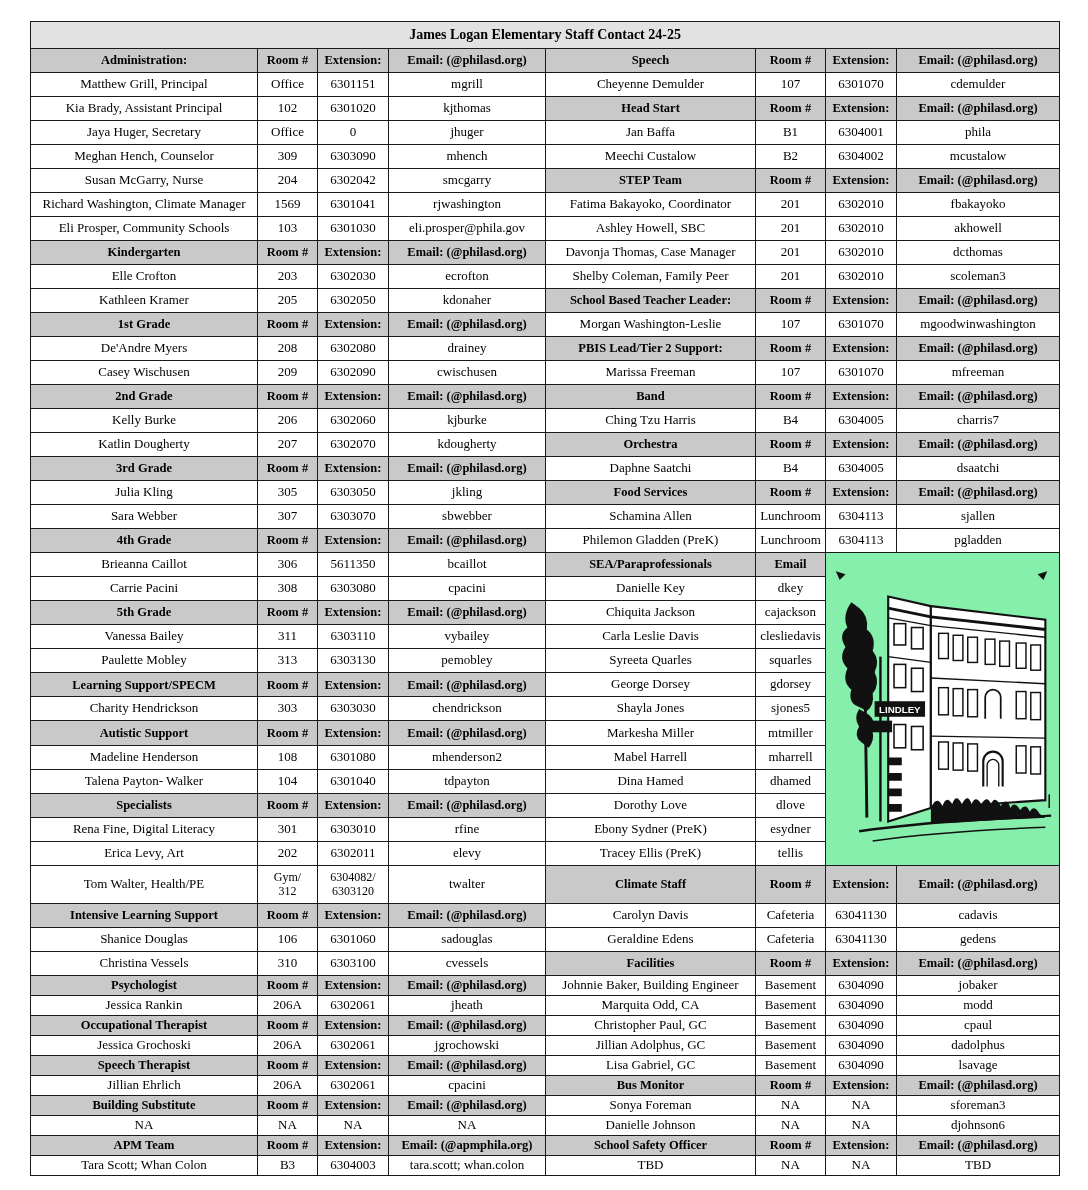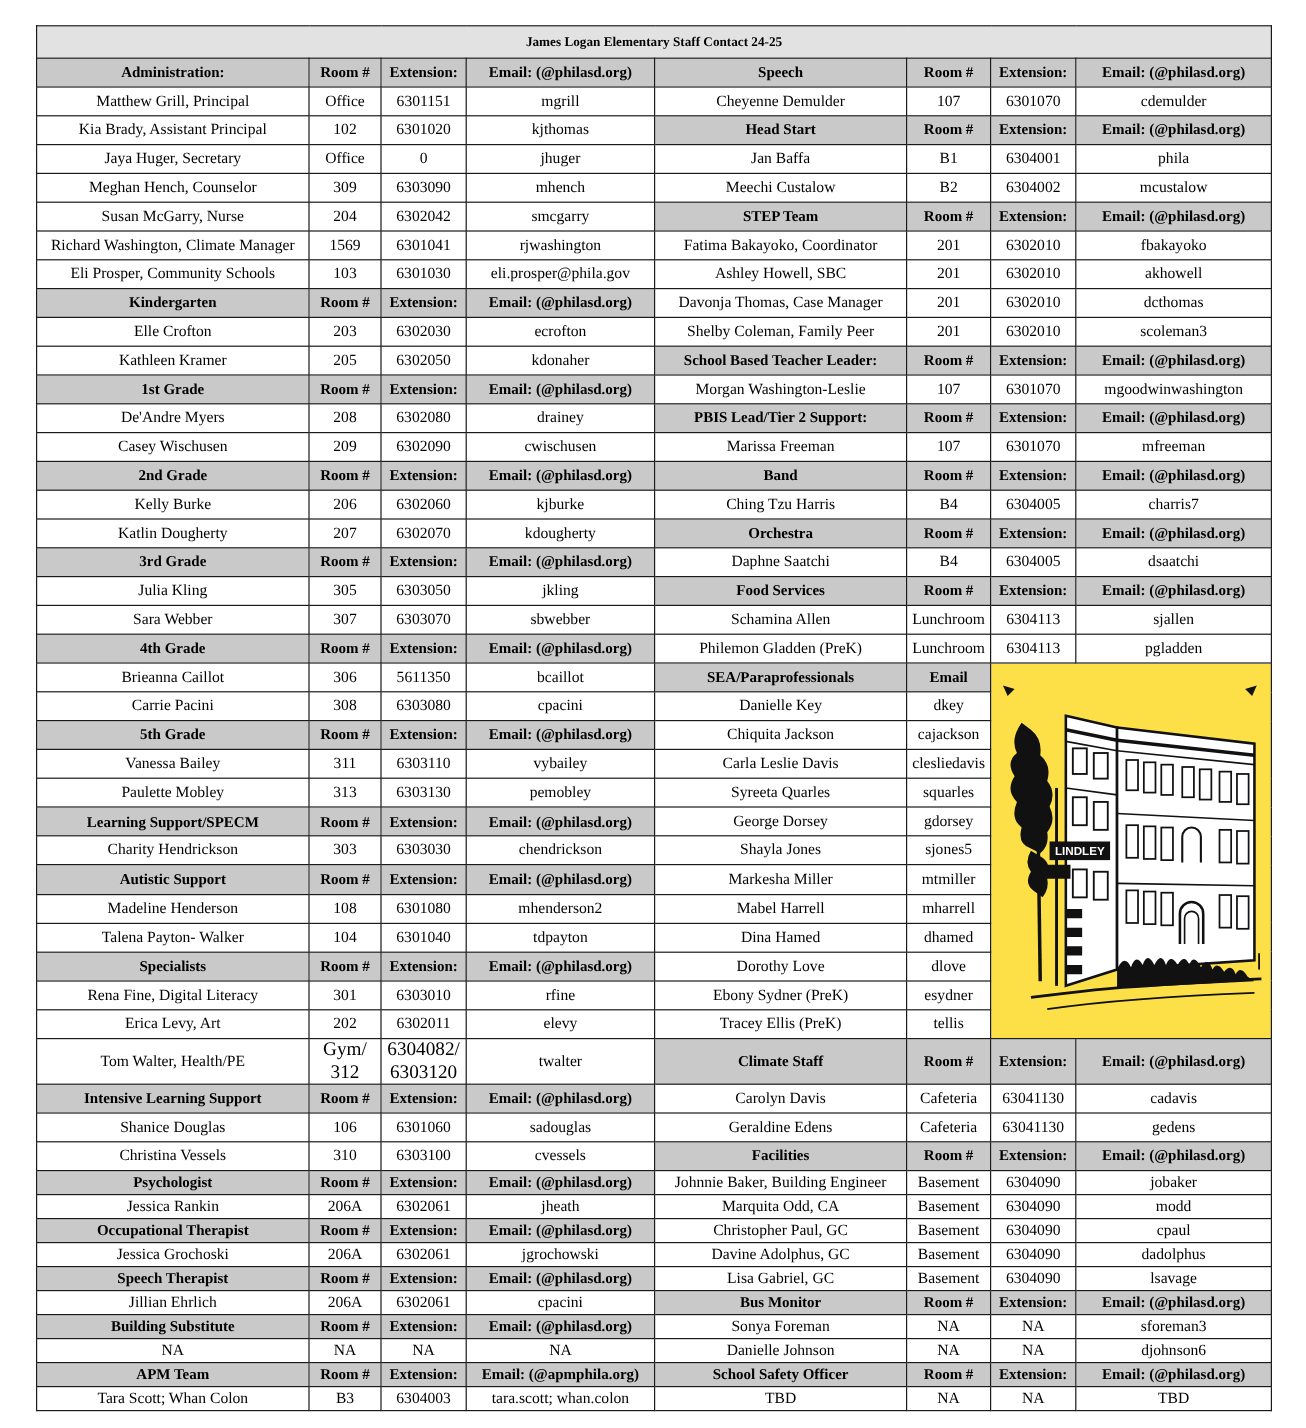--- a/index.html
+++ b/index.html
@@ -20,30 +20,30 @@
     vertical-align:middle;
     padding:0 2px;
     overflow:hidden;
     white-space:nowrap;
     font-size:13px;
     line-height:1.15;
   }
   td.title-cell{
     background:#e2e2e2;
     font-weight:bold;
-    font-size:11px;
+    font-size:14px;
   }
   td.hdr{
     background:#c9c9c9;
     font-weight:bold;
     font-size:12.5px;
   }
   td.val{background:#ffffff;}
-  td.multiline{white-space:pre-line;font-size:16px;line-height:1.15;}
-  td.image-cell{background:#fde047;padding:3px 4px;vertical-align:top;}
+  td.multiline{white-space:pre-line;font-size:12px;line-height:1.15;}
+  td.image-cell{background:#86efac;padding:3px 4px;vertical-align:top;}
   td.image-cell svg{display:block;width:100%;height:306px;}
   tr.r-title{height:27px;}
   tr.r-normal{height:24px;margin-top:44px;}
   tr.r-tall{height:38px;}
   tr.r-short{height:20px;}
 </style>
 </head>
 <body>
 
 <div class="page">
@@ -512,21 +512,21 @@
           <td class="val">Christopher Paul, GC</td>
           <td class="val">Basement</td>
           <td class="val">6304090</td>
           <td class="val">cpaul</td>
         </tr>
         <tr class="r-short">
           <td class="val">Jessica Grochoski</td>
           <td class="val">206A</td>
           <td class="val">6302061</td>
           <td class="val">jgrochowski</td>
-          <td class="val">Davine Adolphus, GC</td>
+          <td class="val">Jillian Adolphus, GC</td>
           <td class="val">Basement</td>
           <td class="val">6304090</td>
           <td class="val">dadolphus</td>
         </tr>
         <tr class="r-short">
           <td class="hdr">Speech Therapist</td>
           <td class="hdr">Room #</td>
           <td class="hdr">Extension:</td>
           <td class="hdr">Email: (@philasd.org)</td>
           <td class="val">Lisa Gabriel, GC</td>

